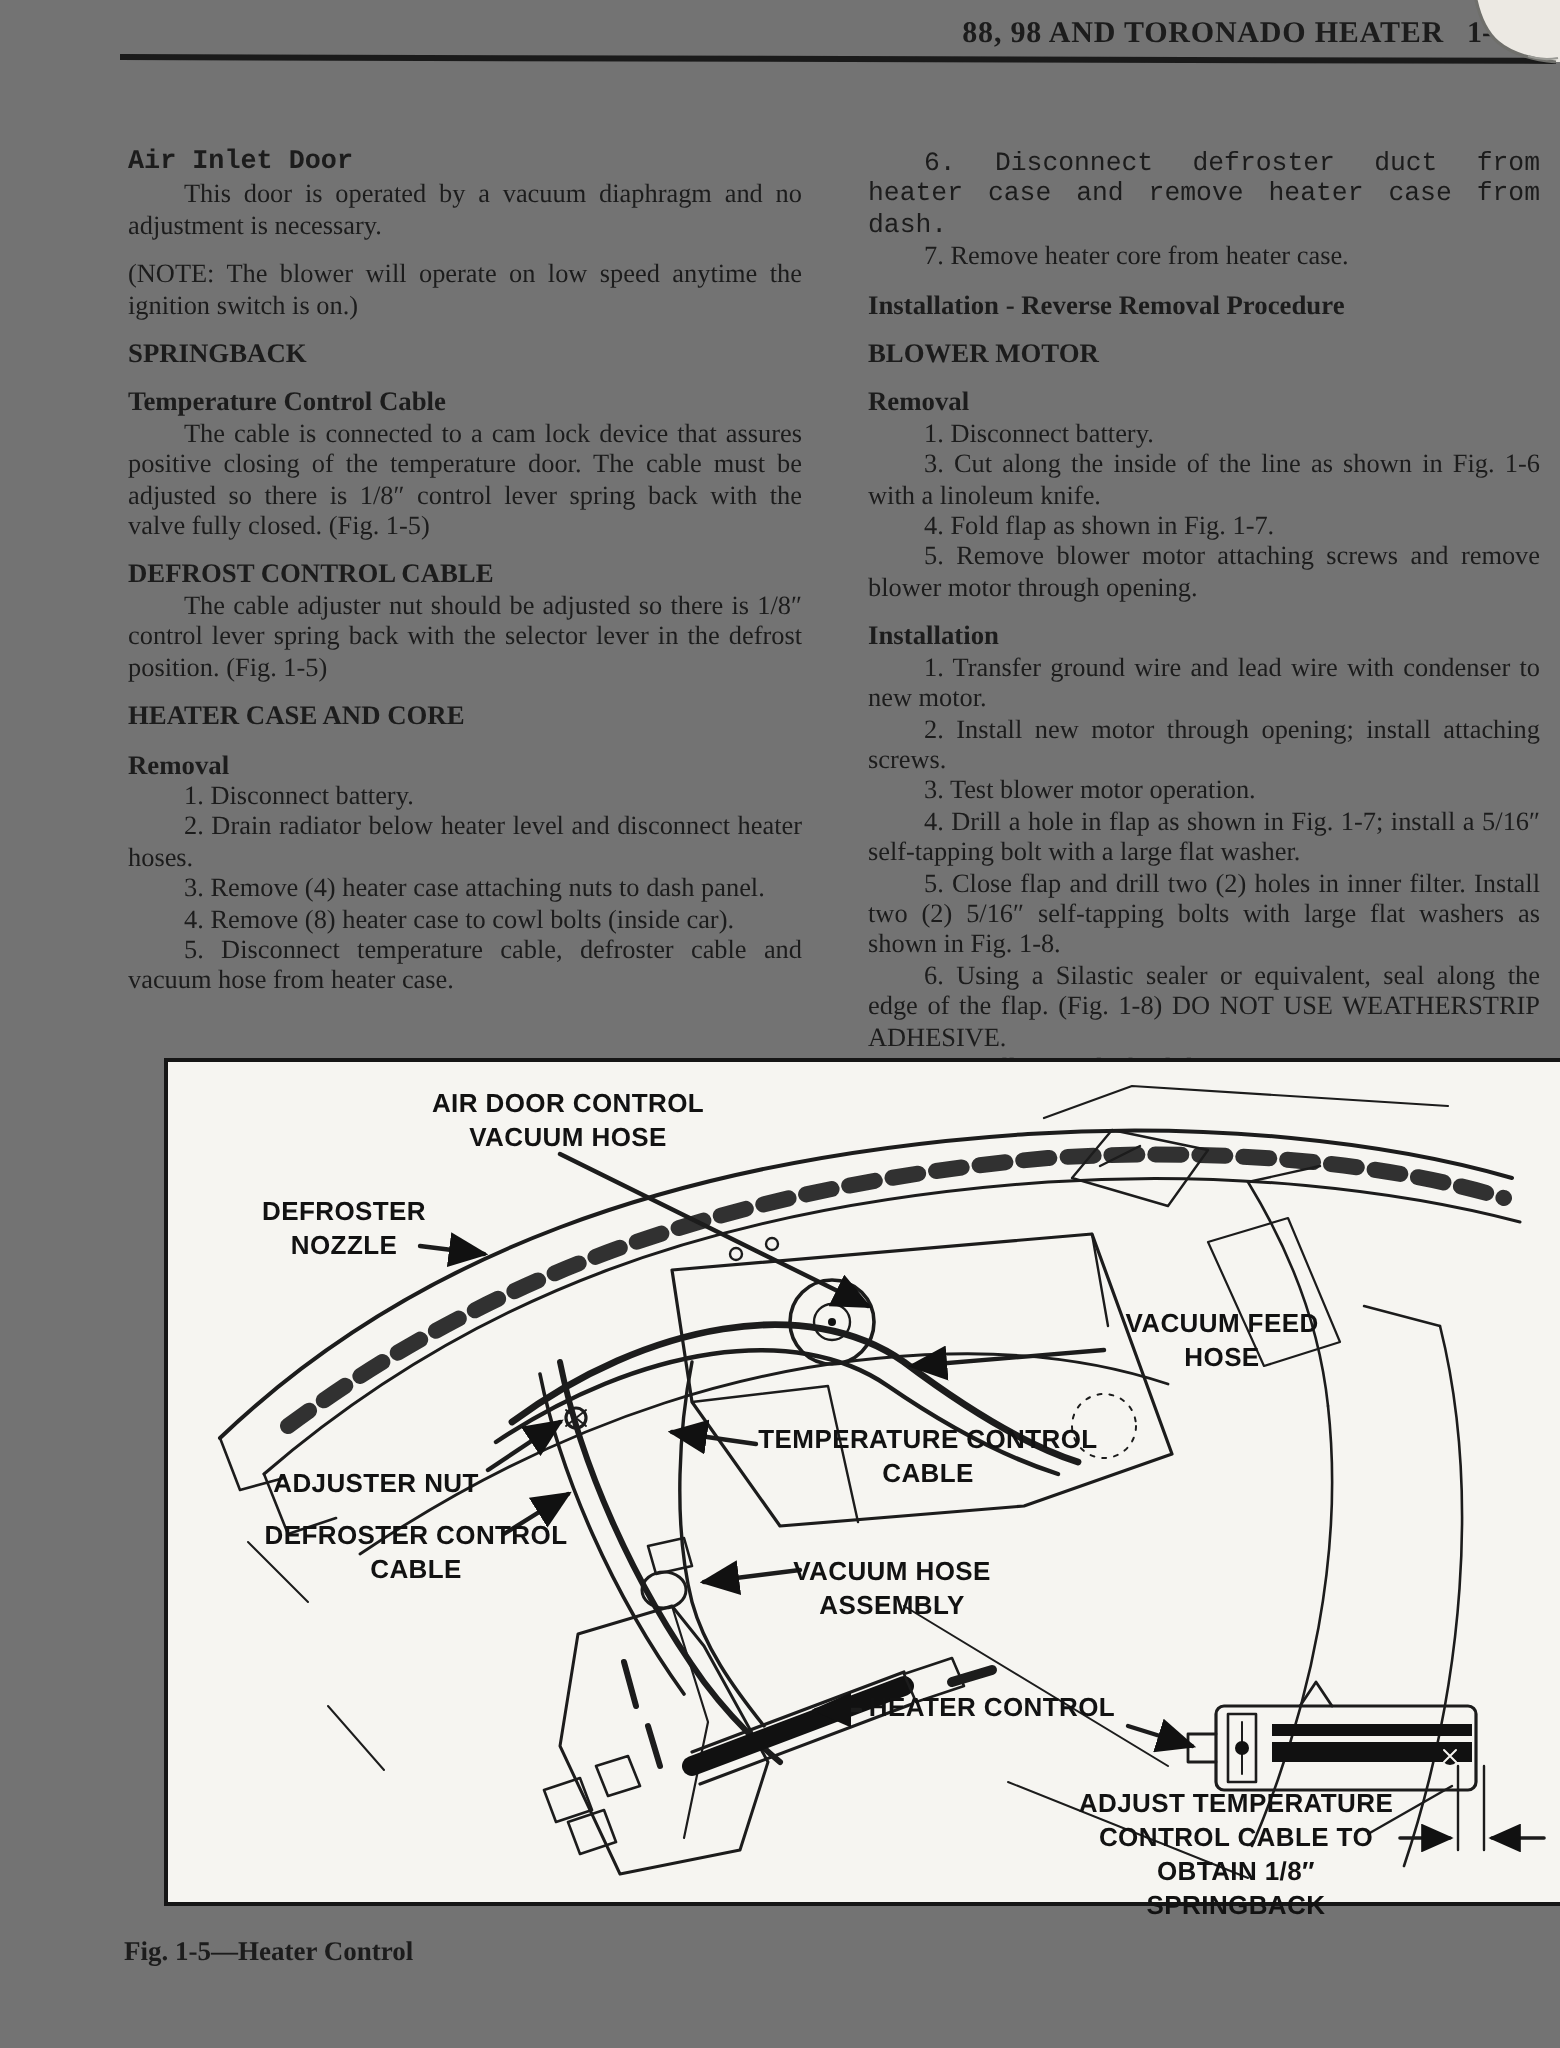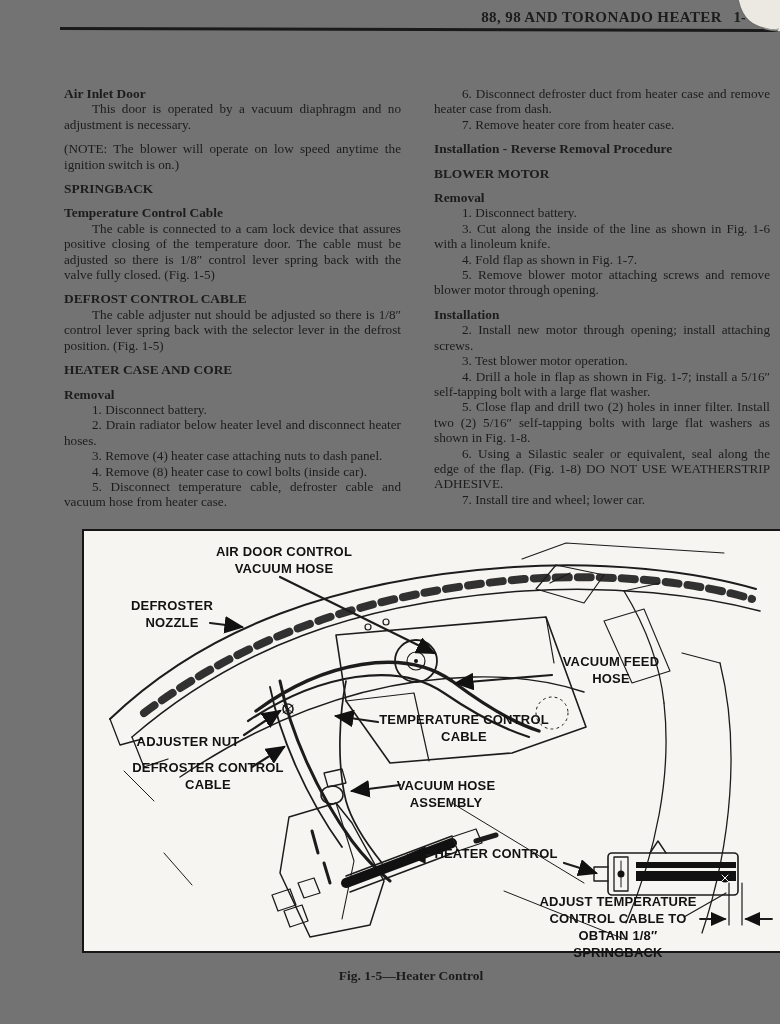--- a/index.html
+++ b/index.html
@@ -11,28 +11,28 @@
   .header-rule{position:absolute;left:60px;right:2px;top:28px;height:3px;background:#1a1a1a;transform:rotate(.15deg);}
   .page-curl{position:absolute;top:0;right:0;}
   
   .col{position:absolute;top:70px;font-size:13.2px;line-height:15.4px;text-align:justify;}
   .col-left{left:64px;width:337px;}
   .col-right{left:434px;width:336px;}
   .h2,.h3{font-weight:bold;font-size:13.4px;margin:9px 0 0;text-align:left;line-height:15.4px;}
   .para{margin:0;text-indent:28px;}
   .note{margin:9px 0 0;text-indent:0;}
   .step{margin:0;text-indent:28px;}
-  .col > :first-child{margin-top:16px;}
+  .col > :first-child{margin-top:4px;font-family:Liberation Mono, monospace;}
   
   .figure{position:absolute;left:62px;top:529px;width:698px;height:420px;border:2px solid #161616;background:#f6f5f1;margin-left:20px;}
   .fig-svg{position:absolute;left:0;top:0;}
   .fig-label{position:absolute;font-family:"Liberation Sans",sans-serif;font-weight:bold;font-size:13px;
              line-height:17px;white-space:pre-line;text-align:center;transform:translateX(-50%);
              color:#121212;letter-spacing:.2px;}
-  .caption{position:absolute;left:62px;top:968px;width:698px;text-align:center;font-weight:bold;font-size:13.5px;}
+  .caption{position:absolute;left:62px;top:968px;width:698px;text-align:left;font-weight:bold;font-size:13.5px;}
 </style>
 </head>
 <body>
 
 <div class="page">
 
   <span class="header-title">88, 98 AND TORONADO HEATER</span>
   <span class="header-pagenum">1-</span>
   <div class="header-rule"></div>
   <svg class="page-curl" width="46" height="40">
@@ -63,20 +63,21 @@
     <p class="step">6. Disconnect defroster duct from heater case and remove heater case from dash.</p>
     <p class="step">7. Remove heater core from heater case.</p>
     <p class="h3">Installation - Reverse Removal Procedure</p>
     <p class="h2">BLOWER MOTOR</p>
     <p class="h3">Removal</p>
     <p class="step">1. Disconnect battery.</p>
     <p class="step">3. Cut along the inside of the line as shown in Fig. 1-6 with a linoleum knife.</p>
     <p class="step">4. Fold flap as shown in Fig. 1-7.</p>
     <p class="step">5. Remove blower motor attaching screws and remove blower motor through opening.</p>
     <p class="h3">Installation</p>
+    <p class="step">1. Transfer ground wire and lead wire with condenser to new motor.</p>
     <p class="step">2. Install new motor through opening; install attaching screws.</p>
     <p class="step">3. Test blower motor operation.</p>
     <p class="step">4. Drill a hole in flap as shown in Fig. 1-7; install a 5/16″ self-tapping bolt with a large flat washer.</p>
     <p class="step">5. Close flap and drill two (2) holes in inner filter. Install two (2) 5/16″ self-tapping bolts with large flat washers as shown in Fig. 1-8.</p>
     <p class="step">6. Using a Silastic sealer or equivalent, seal along the edge of the flap. (Fig. 1-8) DO NOT USE WEATHERSTRIP ADHESIVE.</p>
     <p class="step">7. Install tire and wheel; lower car.</p>
   </div>
 
   <div class="figure">
     <svg class="fig-svg" width="698" height="420" viewBox="0 0 698 420" fill="none" stroke="#1c1c1c" stroke-linecap="round" stroke-linejoin="round">

